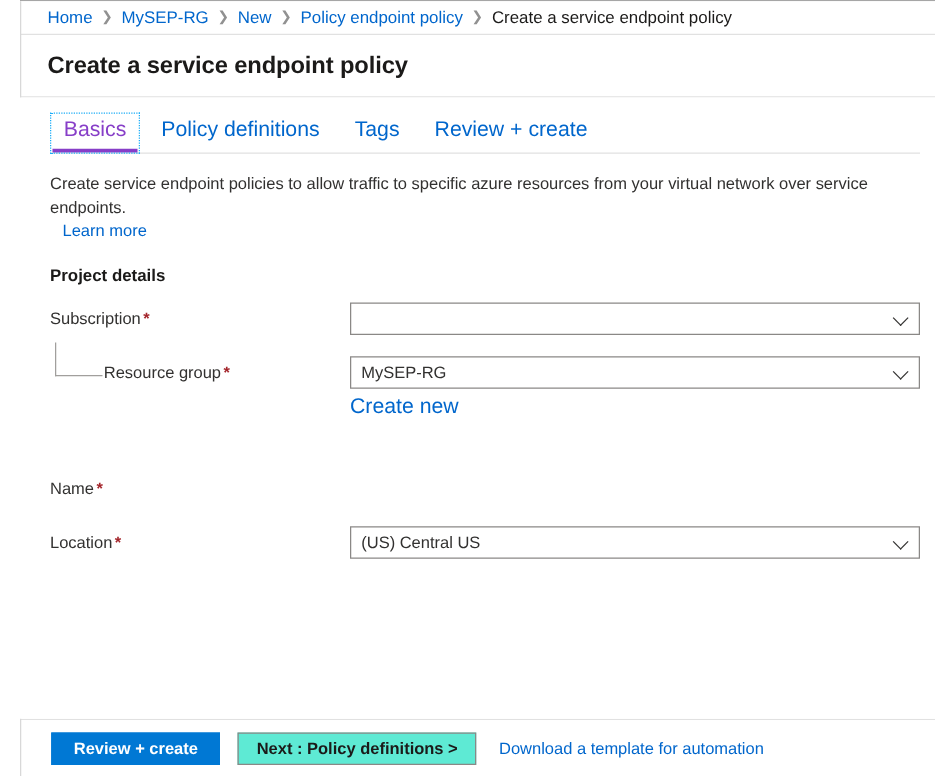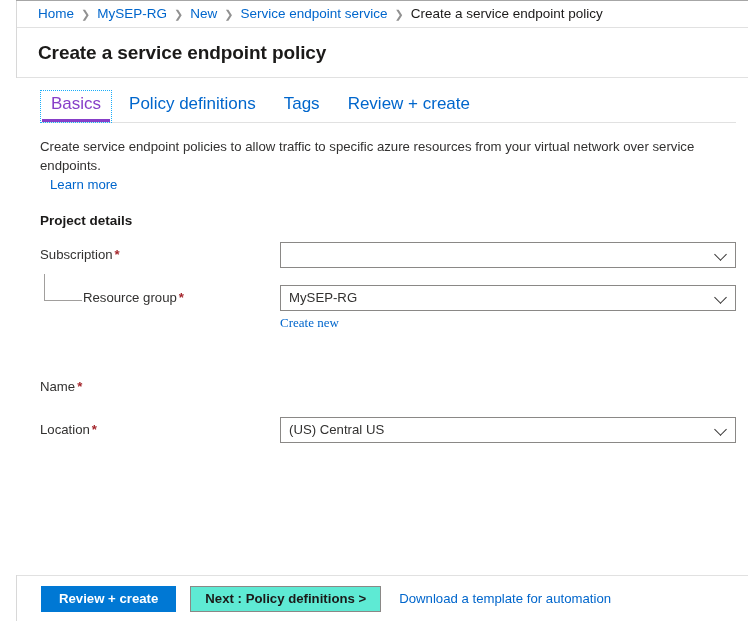--- a/index.html
+++ b/index.html
@@ -241,22 +241,21 @@
     content: "";
     position: absolute;
     left: 2px; top: 1px;
     width: 5px; height: 10px;
     border-right: 2px solid #5ec75e;
     border-bottom: 2px solid #5ec75e;
     transform: rotate(40deg);
   }
   .sub-link {
     margin-top: 4px;
-    font-size: 13px;
-    font-family: Liberation Serif, serif;
+    font-size: 17px;
   }
 
   
   .tree-connector {
     position: absolute;
     left: 4px;
     top: -11px;
     width: 38px;
     height: 27px;
     border-left: 1px solid #a19f9d;
@@ -311,21 +310,21 @@
 <div id="panel">
   <div class="left-rail"></div>
 
   <div id="breadcrumb-bar">
     <span class="crumb">Home</span>
     <span class="crumb-sep">❯</span>
     <span class="crumb">MySEP-RG</span>
     <span class="crumb-sep">❯</span>
     <span class="crumb">New</span>
     <span class="crumb-sep">❯</span>
-    <span class="crumb">Service endpoint service</span>
+    <span class="crumb">Policy endpoint policy</span>
     <span class="crumb-sep">❯</span>
     <span class="crumb current">Create a service endpoint policy</span>
   </div>
 
   <div id="title-bar">
     <span id="page-title">Create a service endpoint policy</span>
   </div>
 
   <div id="content">
 

